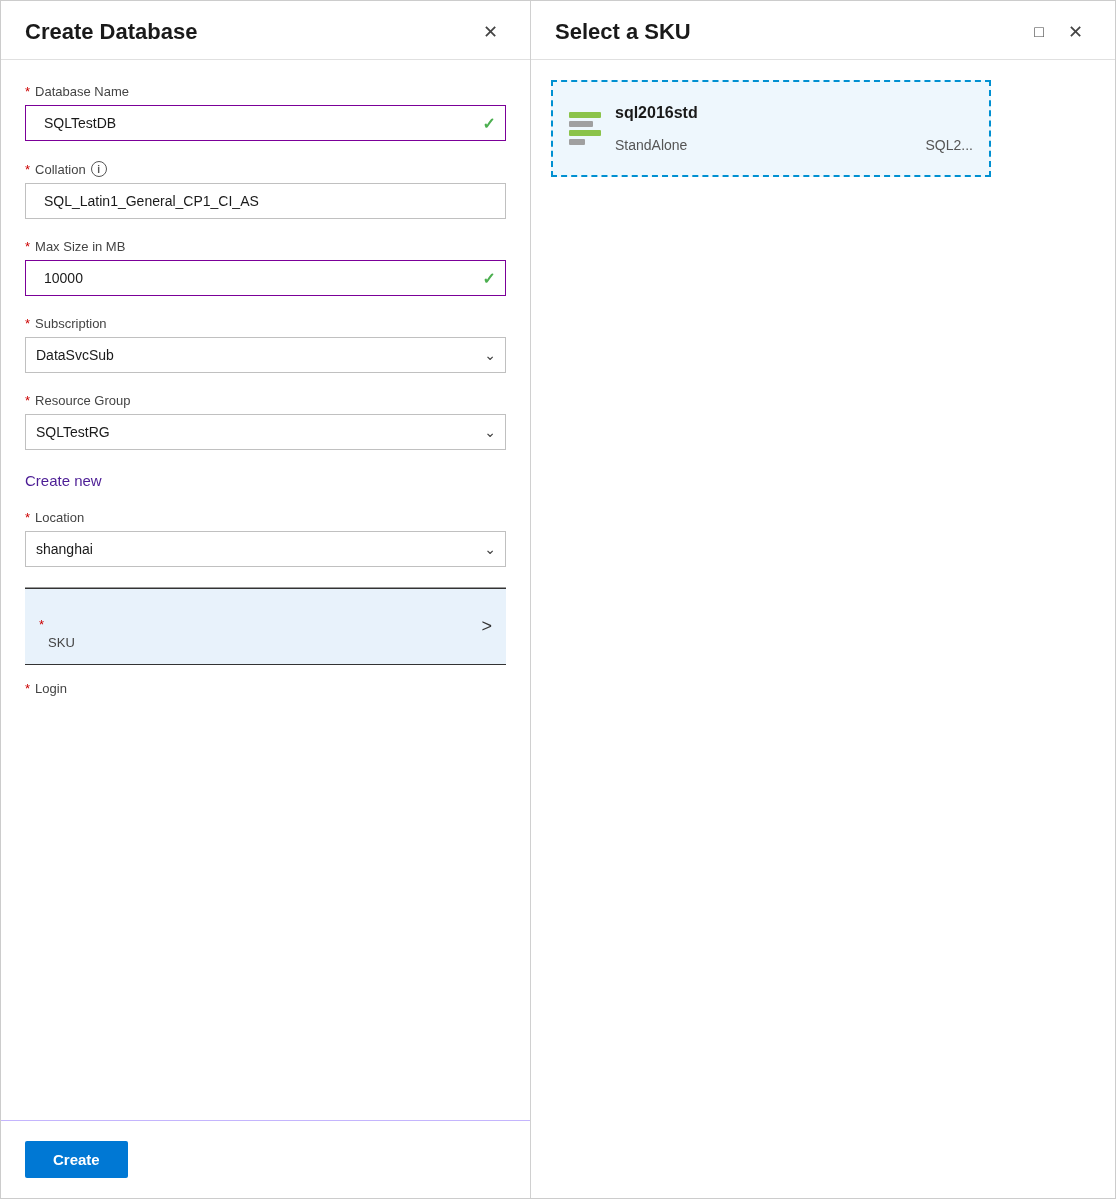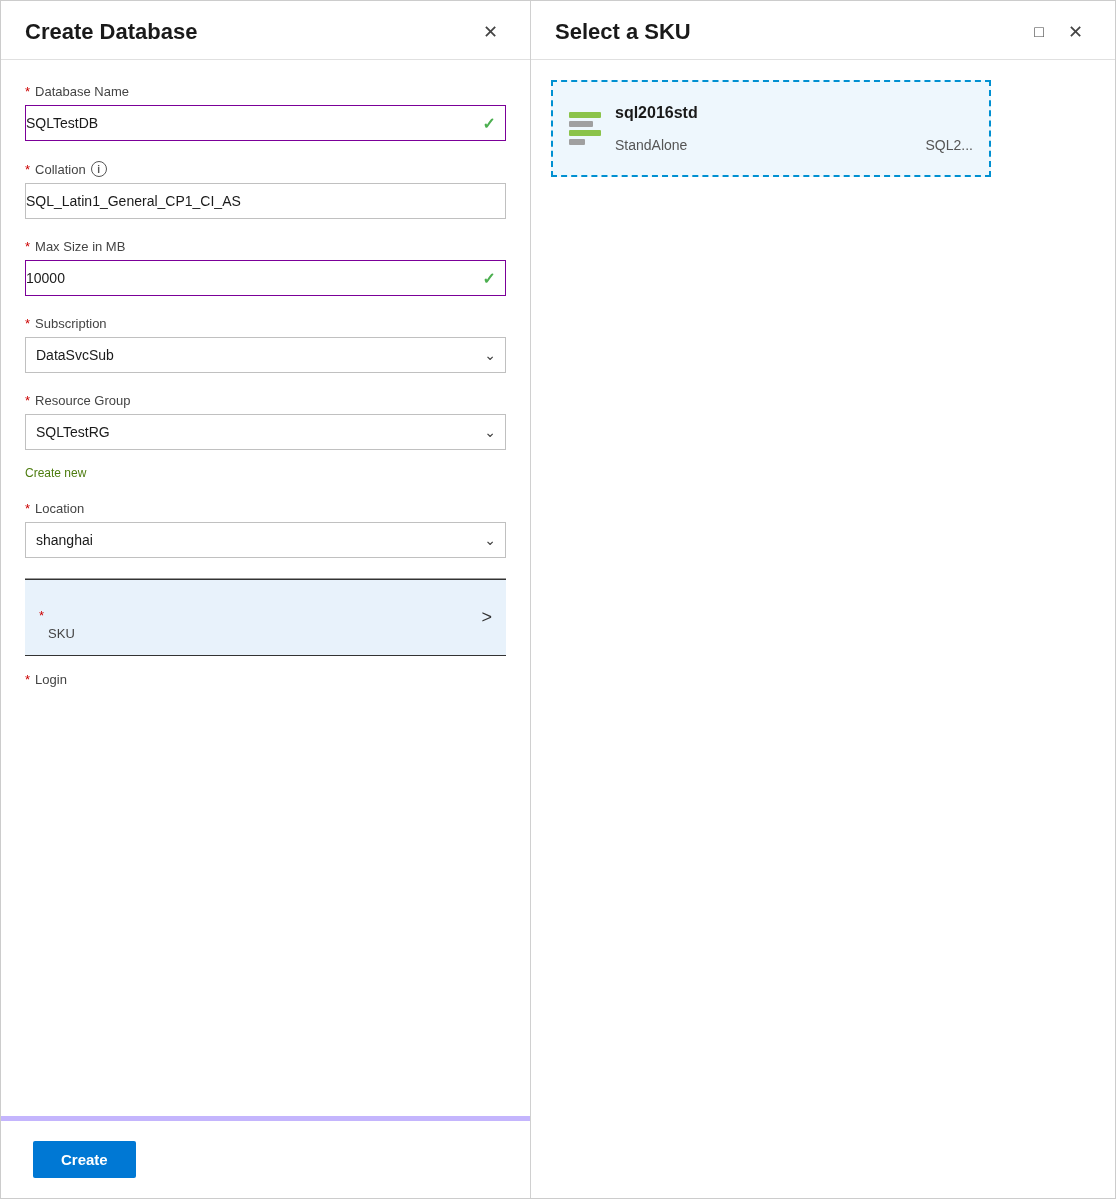--- a/index.html
+++ b/index.html
@@ -77,21 +77,21 @@
       border-radius: 50%;
       font-size: 10px;
       color: #555;
       font-weight: bold;
       cursor: pointer;
     }
     .text-input {
       width: 100%;
       height: 36px;
       border: 1.5px solid #c0c0c0;
-      padding: 6px 36px 6px 0;
+      padding: 6px 36px 6px 18px;
       font-size: 14px;
       color: #1a1a1a;
       outline: none;
       position: relative;
     }
     .text-input.active-border {
       border-color: #7b0098;
     }
     .input-wrapper {
       position: relative;
@@ -124,25 +124,25 @@
     .chevron-down {
       position: absolute;
       right: 10px;
       top: 50%;
       transform: translateY(-50%);
       pointer-events: none;
       color: #444;
       font-size: 14px;
     }
     .create-new-link {
-      color: #4d7c0f;
-      font-size: 12px;
+      color: #4c1d95;
+      font-size: 15px;
       cursor: pointer;
       text-decoration: none;
-      margin-top: 16px;
+      margin-top: 22px;
       display: inline-block;
     }
     .divider-line {
       border: none;
       border-top: 1px solid #999;
       margin: 4px 0 0 0;
     }
     
     .sku-field {
       background: #e8f2fb;
@@ -188,22 +188,22 @@
       color: #555;
       font-style: italic;
     }
     .lock-icon {
       font-size: 20px;
       color: #333;
       margin-top: 4px;
     }
     
     .panel-footer {
-      padding: 20px 32px;
-      border-top: 5px solid #c4b5fd;
+      padding: 20px 24px;
+      border-top: 1px solid #c4b5fd;
     }
     .create-btn {
       background: #0078d4;
       color: #fff;
       border: none;
       padding: 10px 28px;
       font-size: 15px;
       font-weight: 600;
       cursor: pointer;
       border-radius: 2px;

